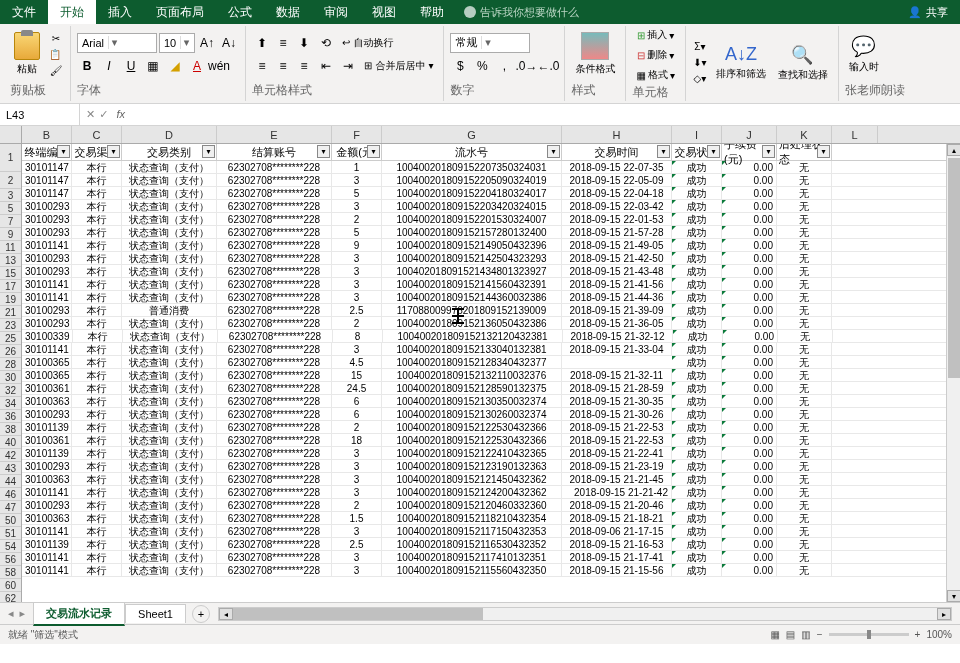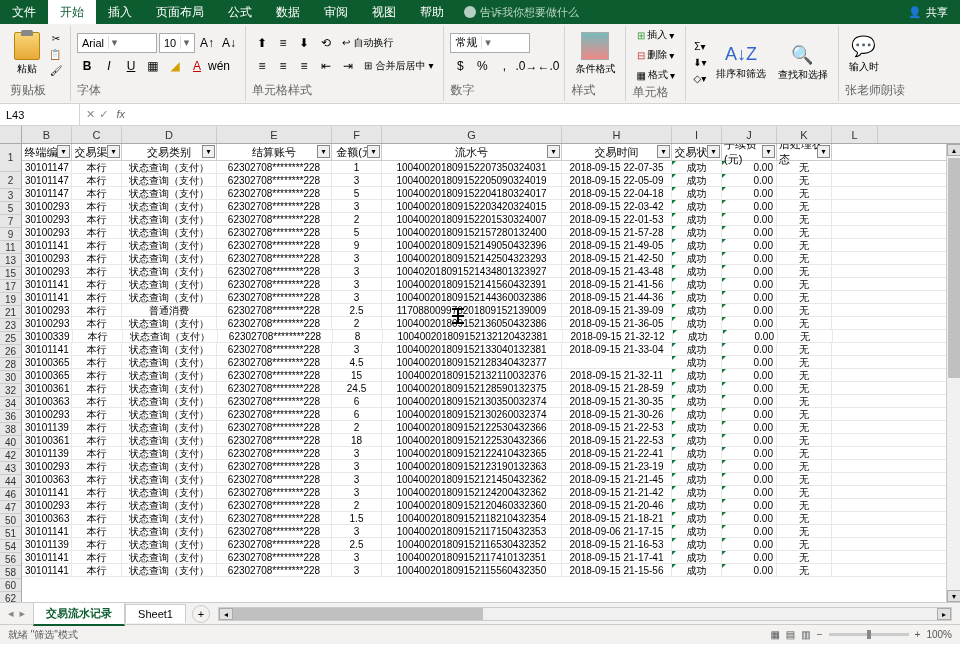--- a/index.html
+++ b/index.html
@@ -677,21 +677,21 @@
           <div class="dc r num" style="width: 55px;">0.00</div>
           <div class="dc c" style="width: 55px;">无</div>
         </div>
         <div class="data-row">
           <div class="dc c" style="width: 50px;">30101141</div>
           <div class="dc c" style="width: 50px;">本行</div>
           <div class="dc c" style="width: 95px;">状态查询（支付）</div>
           <div class="dc c" style="width: 115px;">62302708********228</div>
           <div class="dc c" style="width: 50px;">3</div>
           <div class="dc c" style="width: 180px;">100400201809152124200432362</div>
-          <div class="dc c" style="width: 110px;">2018-09-15 21-21-42</div>
+          <div class="dc c" style="width: 110px; text-align: right;">2018-09-15 21-21-42</div>
           <div class="dc c num" style="width: 50px;">成功</div>
           <div class="dc r num" style="width: 55px;">0.00</div>
           <div class="dc c" style="width: 55px;">无</div>
         </div>
         <div class="data-row">
           <div class="dc c" style="width: 50px;">30100293</div>
           <div class="dc c" style="width: 50px;">本行</div>
           <div class="dc c" style="width: 95px;">状态查询（支付）</div>
           <div class="dc c" style="width: 115px;">62302708********228</div>
           <div class="dc c" style="width: 50px;">2</div>

